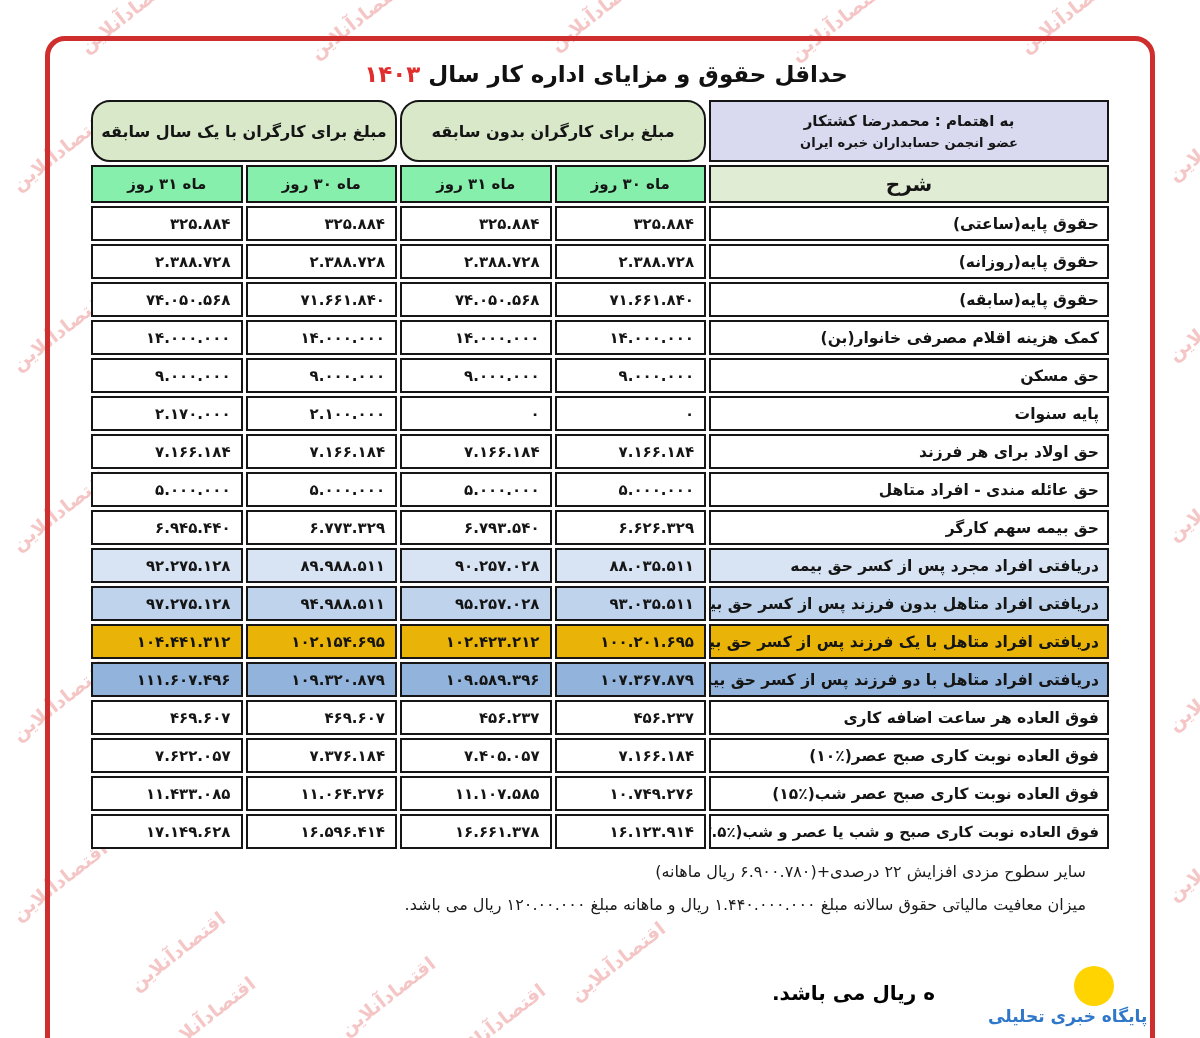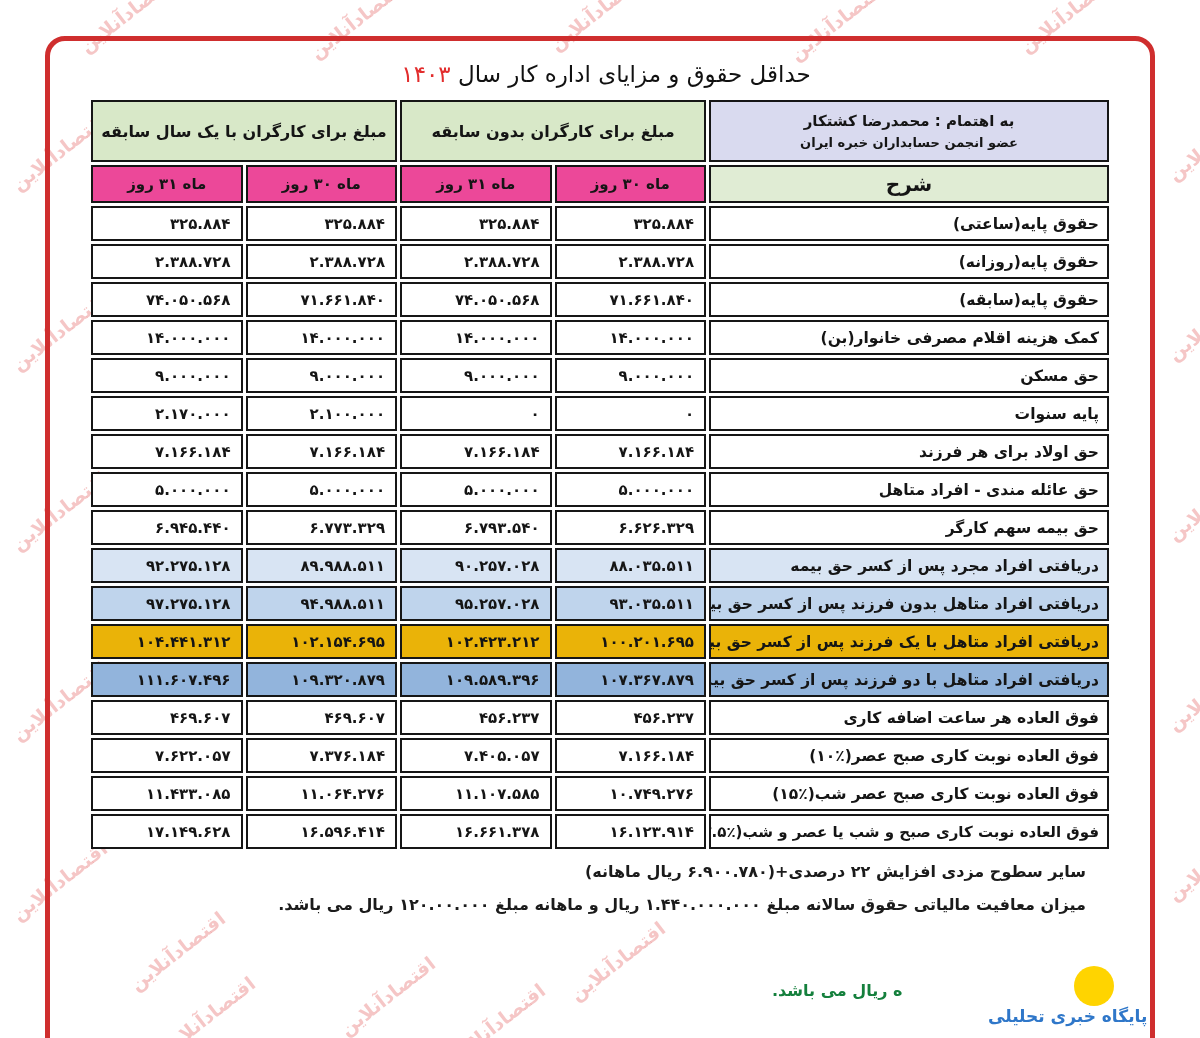--- a/index.html
+++ b/index.html
@@ -14,56 +14,56 @@
     position:absolute;color:rgba(231,120,120,0.42);
     font-size:19px;font-weight:bold;white-space:nowrap;
     transform:rotate(-38deg);pointer-events:none;
   }
   
   .frame{
     position:absolute;left:45px;top:36px;width:1100px;height:1080px;
     border:5px solid #cf2e2e;border-radius:20px;background:transparent;
   }
   .page-title{
-    text-align:center;font-size:23px;font-weight:normal;color:#111;
+    text-align:center;font-size:23px;font-weight:bold;color:#111;
     margin:20px 0 10px 12px;letter-spacing:0;
   }
   .page-title .year{color:#e22d2d;}
   table.wage{
     border-collapse:separate;border-spacing:3px;
     margin:0 auto;width:1024px;table-layout:fixed;
     direction:rtl;
   }
   col.c-label{width:396px;}
   col.c-num{width:150px;}
   th,td{
     border:2px solid #161616;font-weight:bold;color:#151515;
     overflow:hidden;white-space:nowrap;
   }
   th{font-size:15.5px;}
   .h-attrib{background:#d9daef;height:56px;line-height:1.5;font-size:15px;text-align:center;}
   .h-attrib .l2{font-size:13px;}
-  .h-group{background:#d8e8c8;height:56px;text-align:center;font-size:16px;}
+  .h-group{background:#d8e8c8;height:56px;text-align:center;font-size:16px;border-radius:19px;}
   .h-desc{background:#e0ecd4;height:32px;text-align:center;font-size:20px;}
-  .h-month{background:#ec4899;height:32px;text-align:center;font-size:15px;}
+  .h-month{background:#86efac;height:32px;text-align:center;font-size:15px;}
   td.label{
     text-align:right;padding:0 8px 0 2px;font-size:15.5px;height:31px;background:#fff;
   }
   td.num{
     text-align:right;padding:0 10px 0 2px;font-size:15px;background:#fff;
   }
   tr.blue1 td{background:#d8e4f3;padding-left:44px;}
   tr.blue2 td{background:#bfd4ec;}
   tr.blue3 td{background:#eab308;margin-left:35px;}
   tr.blue4 td{background:#92b4dc;}
   tr:last-child td.label{font-size:15px;}
   .footnotes{width:1024px;margin:10px auto 0;text-align:right;direction:rtl;}
-  .footnote{font-size:16px;font-weight:bold;color:#1b1b1b;margin:0 26px 14px 0;}
+  .footnote{font-size:16px;font-weight:normal;color:#1b1b1b;margin:0 26px 14px 0;}
   .footnote3{
-    position:absolute;left:772px;top:981px;font-size:16px;font-weight:bold;color:#15803d;
+    position:absolute;left:772px;top:981px;font-size:20px;font-weight:bold;color:#000000;
   }
   
   .logo{position:absolute;left:958px;top:962px;width:235px;height:76px;}
   .logo .circle{
     position:absolute;left:116px;top:4px;width:40px;height:40px;border-radius:50%;
     background:#ffd400;
   }
   .logo .name{
     position:absolute;left:0;top:-6px;width:235px;text-align:center;
     font-size:44px;font-weight:bold;font-style:italic;color:#2f77c9;

